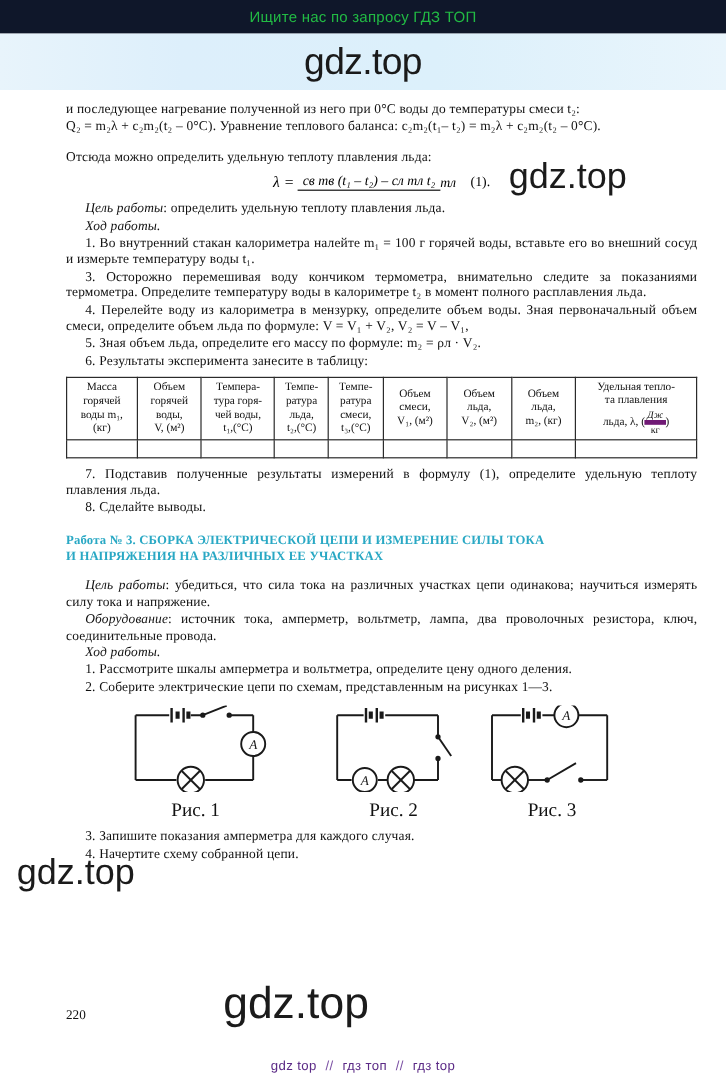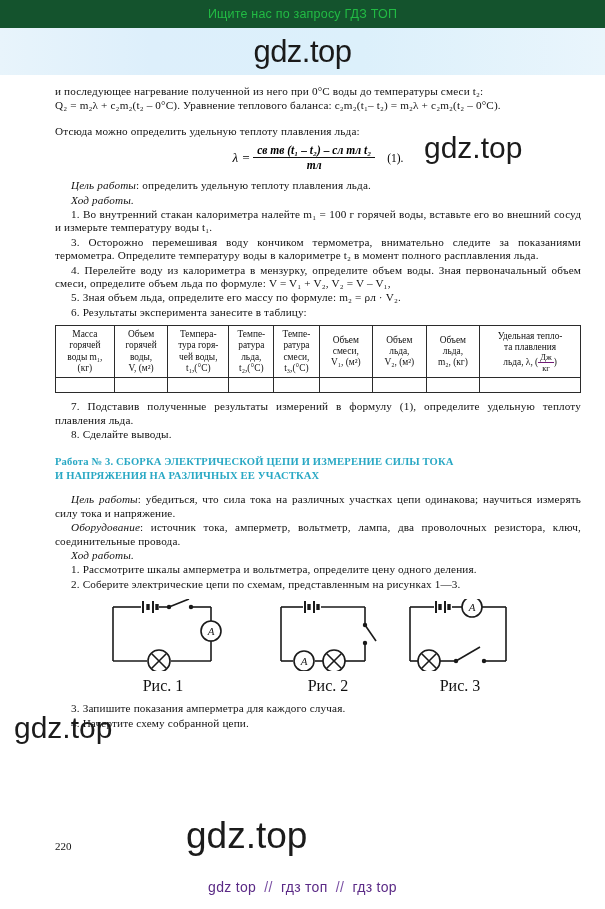--- a/index.html
+++ b/index.html
@@ -20,21 +20,21 @@
     height: 909px;
     background: #fff;
   }
 
   
   .promo-bar {
     height: 28px;
     display: flex;
     align-items: center;
     justify-content: center;
-    background: #14532d;
+    background: #0f172a;
   }
   .promo-text {
     color: #22bb44;
     font-family: "Liberation Sans", sans-serif;
     font-size: 12.5px;
     letter-spacing: .2px;
   }
 
   
   .logo-band {
@@ -92,25 +92,23 @@
   
   .formula-row {
     display: flex;
     justify-content: center;
     align-items: center;
     margin: 6px 0 8px 0;
     font-size: 12px;
   }
   .frac {
     display: inline-flex;
-    flex-direction: column;
     align-items: center;
     vertical-align: middle;
     margin: 0 3px;
-    font-weight: bold;
   }
   .frac .num {
     padding: 0 4px 1px 4px;
     border-bottom: 1.1px solid #111;
     font-size: 11.5px;
   }
   .frac .den {
     padding-top: 1px;
     font-size: 11.5px;
   }
@@ -136,21 +134,21 @@
     font-family: "Liberation Serif", serif;
   }
   table.res tbody td { height: 14px; padding: 0; }
   .tiny-frac {
     display: inline-flex;
     flex-direction: column;
     align-items: center;
     vertical-align: middle;
     line-height: 9px;
   }
-  .tiny-frac .n { border-bottom: 1px solid #701a75; padding: 0 2px; font-size: 8.4px;}
+  .tiny-frac .n { border-bottom: 4px solid #701a75; padding: 0 2px; font-size: 8.4px; font-style: italic;}
   .tiny-frac .d { padding-top: 0.5px; font-size: 8.4px;}
 
   
   .work-head {
     color: #29a8c4;
     font-weight: bold;
     font-size: 10.6px;
     line-height: 14px;
     letter-spacing: .15px;
     margin: 14px 0 10px 0;
@@ -189,21 +187,21 @@
 
   
   .footer {
     position: absolute;
     left: 0;
     right: 0;
     bottom: 14px;
     text-align: center;
     color: #5b2a86;
     font-family: "Liberation Sans", sans-serif;
-    font-size: 14px;
+    font-size: 11px;
     letter-spacing: .3px;
   }
   .footer .sep { color: #7a4fa3; margin: 0 4px; }
 </style>
 </head>
 <body>
 
 <div class="page">
 
   <div class="promo-bar">

